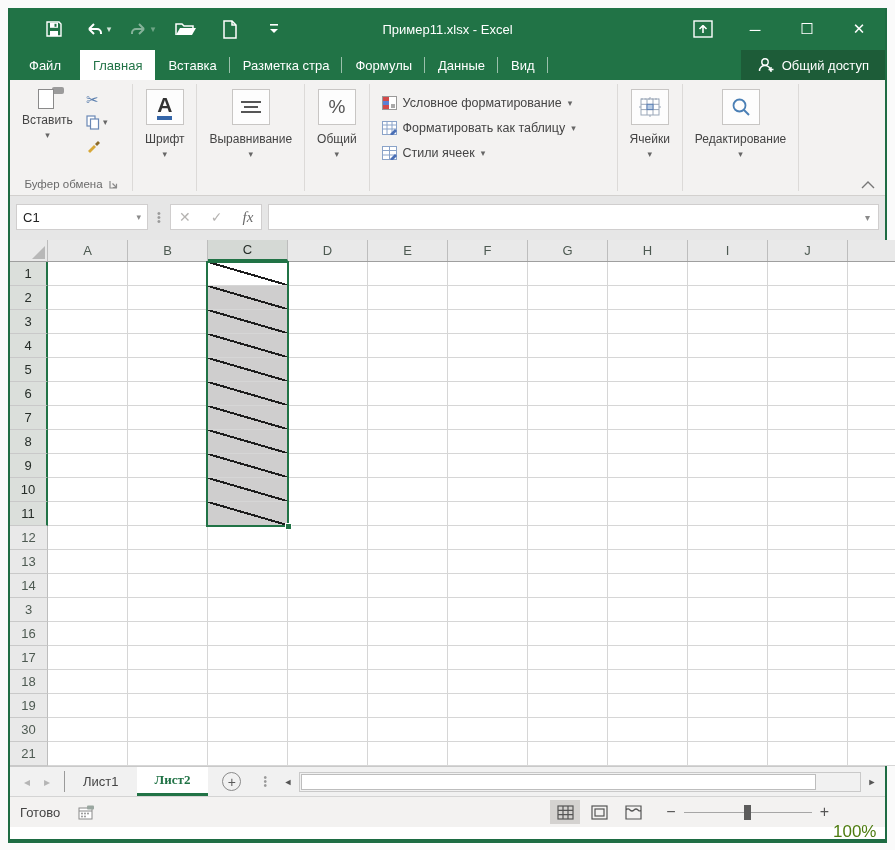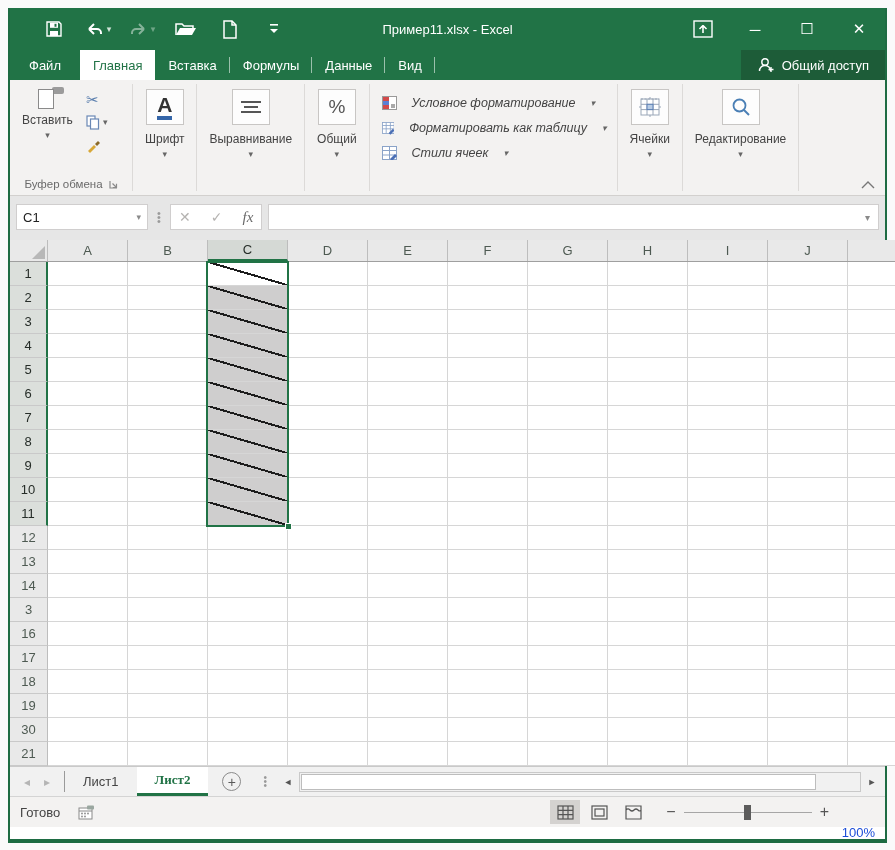--- a/index.html
+++ b/index.html
@@ -34,21 +34,21 @@
   .bigbtn { display:flex; flex-direction:column; align-items:center; justify-content:flex-start; padding:5px 8px 0 8px; cursor:pointer; }
   .bigbtn .tile { width:38px; height:36px; background:#fdfdfd; border:1px solid #c8c6c4; display:flex; align-items:center; justify-content:center; margin-bottom:5px; }
   .bigbtn .blabel { margin-top:2px; white-space:nowrap; }
   .bigbtn .caret { margin-top:4px; }
   .clip-body { width:26px; height:32px; background:#deb058; border:1px solid #b58a33; border-radius:3px; position:relative; }
   .clip-top { position:absolute; left:6px; top:-4px; width:12px; height:7px; background:#9b9b9b; border-radius:2px; }
   .clip-page { position:absolute; right:-6px; bottom:-4px; width:16px; height:20px; background:#fff; border:1px solid #8a8a8a; }
   .smallcol { display:flex; flex-direction:column; justify-content:flex-start; gap:4px; padding:6px 2px 0 2px; }
   .sbtn { display:flex; align-items:center; gap:3px; height:19px; padding:0 3px; cursor:pointer; }
   .styles-col { display:flex; flex-direction:column; gap:3px; padding:8px 6px 0 8px; }
-  .stylebtn { display:flex; align-items:center; gap:15px; height:22px; cursor:pointer; white-space:nowrap; font-size:12.5px;font-style:italic; }
+  .stylebtn { display:flex; align-items:center; gap:6px; height:22px; cursor:pointer; white-space:nowrap; font-size:12.5px; }
   .gridico { display:inline-block; width:15px; height:14px; }
   .font-a { font-size:21px; font-weight:bold; color:#333; line-height:1; border-bottom:4px solid #3465a8; padding-bottom:1px; }
   .align-ico { display:flex; flex-direction:column; gap:3px; align-items:center; }
   .align-ico i { display:block; height:2px; background:#555; }
   .pct { font-size:19px; color:#555; }
   .collapse-ribbon { position:absolute; right:10px; bottom:6px; color:#777; cursor:pointer; }
 
   
   .fbar-wrap { background:#e6e6e6; padding:8px 6px 10px 6px; display:flex; align-items:center; gap:6px; }
   .namebox { width:132px; height:26px; background:#fff; border:1px solid #d0cece; display:flex; align-items:center; padding:0 6px; font-size:13px; color:#222; }
@@ -98,21 +98,21 @@
   
   .statusbar { height:31px; background:#f3f2f1; border-top:1px solid #d4d4d4; display:flex; align-items:center; font-size:13px; color:#444; padding:0 10px; }
   .macro-btn { margin-left:18px; cursor:pointer; display:flex; }
   .status-right { margin-left:auto; display:flex; align-items:center; gap:4px; }
   .viewbtn { width:30px; height:24px; display:flex; align-items:center; justify-content:center; cursor:pointer; }
   .viewbtn.active { background:#d4d2d0; }
   .zoomctl { display:flex; align-items:center; gap:8px; margin-left:14px; }
   .zo { font-size:16px; color:#555; cursor:pointer; line-height:1; }
   .ztrack { width:128px; height:1px; background:#a6a6a6; position:relative; }
   .zthumb { position:absolute; left:60px; top:-7px; width:7px; height:15px; background:#5c5c5c; cursor:grab; }
-  .zpct { width:42px; text-align:right; font-size:13px; color:#1d4ed8;margin-top:40px; }
+  .zpct { width:42px; text-align:right; font-size:17px; color:#4d7c0f;margin-top:40px; }
 </style>
 </head>
 <body>
 
 <div class="window">
 
   <div class="titlebar">
     <div class="qat">
       <div class="btn">
         <svg width="18" height="18" viewBox="0 0 18 18">
@@ -164,20 +164,21 @@
       <div class="wbtn">─</div>
       <div class="wbtn">☐</div>
       <div class="wbtn">✕</div>
     </div>
   </div>
 
   <div class="tabrow">
     <div class="mtab" style="padding:0 19px">Файл</div>
     <div class="mtab active">Главная</div>
     <div class="mtab divided">Вставка</div>
+    <div class="mtab divided">Разметка стра</div>
     <div class="mtab divided">Формулы</div>
     <div class="mtab divided">Данные</div>
     <div class="mtab divided">Вид</div>
     <div class="share-tab">
       <svg width="18" height="16" viewBox="0 0 18 16">
           <circle cx="8" cy="5" r="3.2" fill="none" stroke="#fff" stroke-width="1.4"></circle>
           <path d="M2.5 14 a5.5 5.5 0 0 1 11 0" fill="none" stroke="#fff" stroke-width="1.4"></path>
           <path d="M14 10 v5 M11.5 12.5 h5" stroke="#fff" stroke-width="1.4"></path>
         </svg>
       <span>Общий доступ</span>

